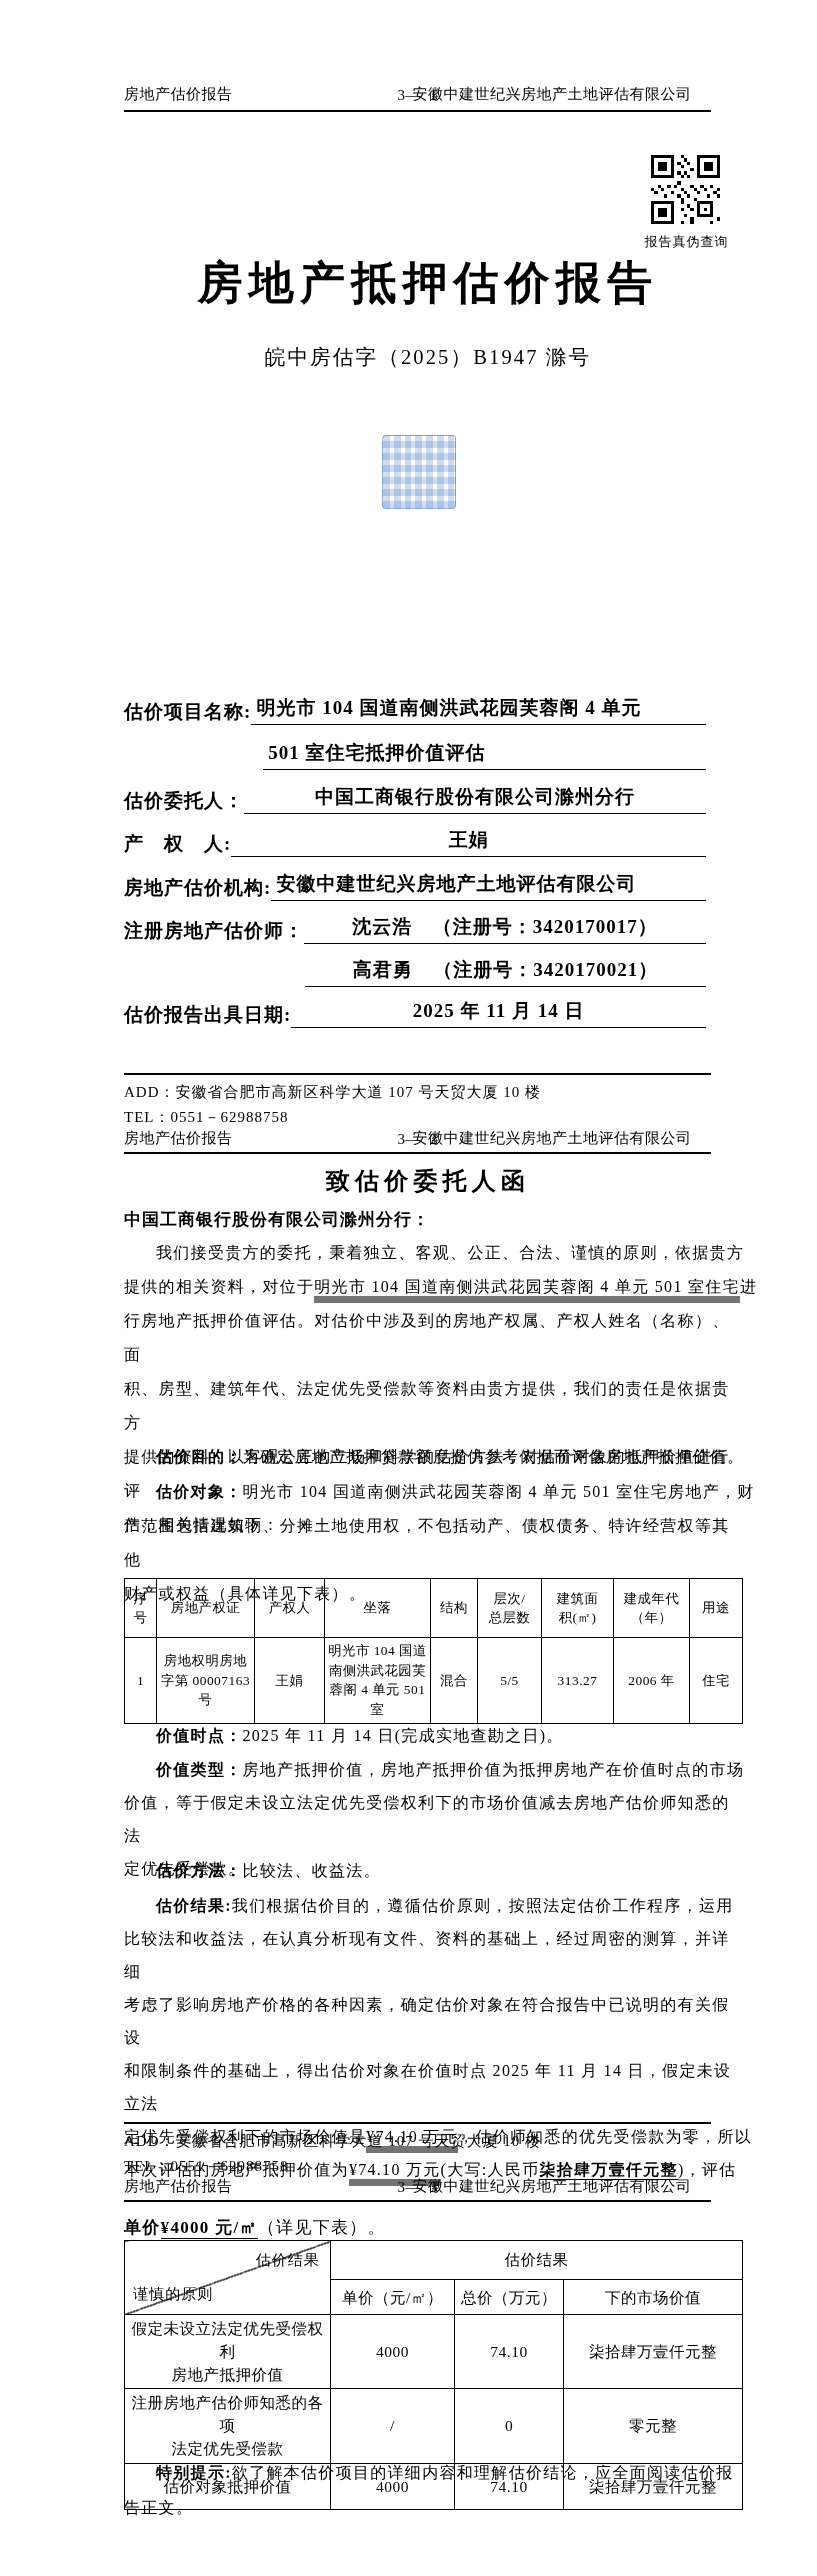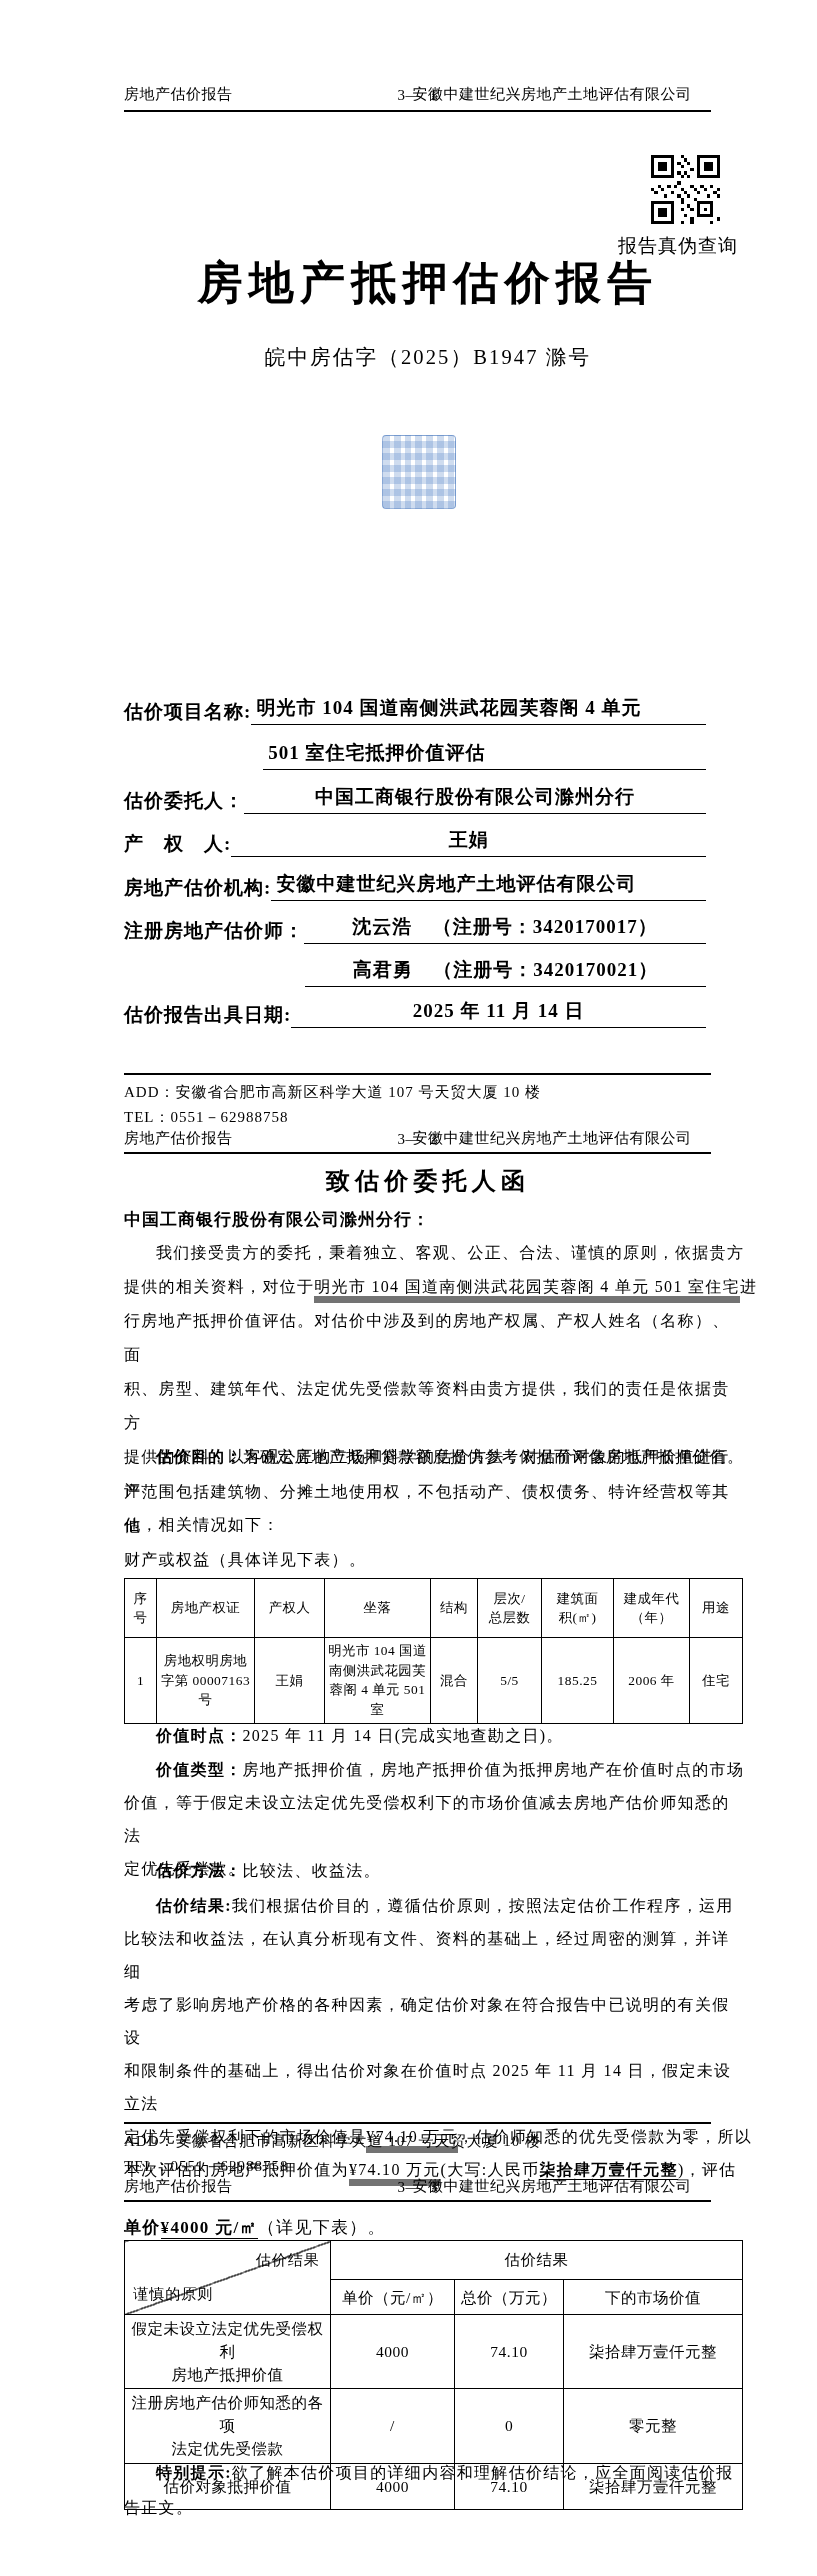--- a/index.html
+++ b/index.html
@@ -26,21 +26,21 @@
   .sp270{width:139px;}
   .sp351{width:181px;}
   .gap40{display:inline-block;width:20.6px;}
 
   
   .seal{position:absolute;width:72px;height:72px;border:1.5px solid rgba(62,112,185,.5);border-radius:4.1px;
     background:
       repeating-linear-gradient(0deg, rgba(82,130,198,.28) 0 6.7px, transparent 6.7px 12px),
       repeating-linear-gradient(90deg, rgba(82,130,198,.28) 0 6.7px, transparent 6.7px 10.8px);}
   .qrbox{position:absolute;width:69px;height:69px;background:#fff;}
-  .qrcap{position:absolute;font-size:19px;letter-spacing:1px;white-space:nowrap;}
+  .qrcap{position:absolute;font-size:13px;text-align:center;letter-spacing:1px;white-space:nowrap;}
 
   
   .sect-title{font-size:24px;font-weight:700;text-align:center;letter-spacing:5.2px;}
   .salut{font-size:17px;font-weight:700;letter-spacing:1px;}
   .para{font-size:16px;line-height:34px;letter-spacing:1.3px;}
   .lh64{line-height:33px;} .lh65{line-height:33px;} .lh68{line-height:35px;}
   .ln{display:block;white-space:nowrap;}
   .lns{display:block;white-space:pre-line;}
   .ind{padding-left:32px;}
   .lbl{font-weight:700;}
@@ -196,20 +196,21 @@
 积、房型、建筑年代、法定优先受偿款等资料由贵方提供，我们的责任是依据贵方
 提供的资料，以客观公正的立场和科学的估价方法，对估价对象的抵押价值进行评
 估，相关情况如下：</span>
   </div>
 
   <div class="abs para" style="top:1440px;">
     <span class="ln ind"><span class="lbl">估价目的：</span><span>为确定房地产抵押贷款额度提供参考依据而评估房地产抵押价值。</span></span>
   </div>
 
   <div class="abs para" style="top:1475px;">
+    <span class="ln ind"><span class="lbl">估价对象：</span><span>明光市 104 国道南侧洪武花园芙蓉阁 4 单元 501 室住宅房地产，财</span></span>
     <span class="lns">产范围包括建筑物、分摊土地使用权，不包括动产、债权债务、特许经营权等其他
 财产或权益（具体详见下表）。</span>
   </div>
 
   <table class="t1 abs" style="top:1578px;">
     <colgroup>
       <col style="width:32px">
         <col style="width:98px">
         <col style="width:70px">
         <col style="width:106px">
@@ -240,21 +241,21 @@
       <td>房地权明房地
 字第 00007163
 号</td>
       <td>王娟</td>
       <td>明光市 104 国道
 南侧洪武花园芙
 蓉阁 4 单元 501
 室</td>
       <td>混合</td>
       <td>5/5</td>
-      <td>185.25</td>
+      <td>313.27</td>
       <td>2006 年</td>
       <td>住宅</td>
     </tr>
   </tbody>
     </table>
 
   <div class="abs para" style="top:1719px;">
     <span class="ln ind"><span class="lbl">价值时点：</span><span>2025 年 11 月 14 日(完成实地查勘之日)。</span></span>
   </div>
 

